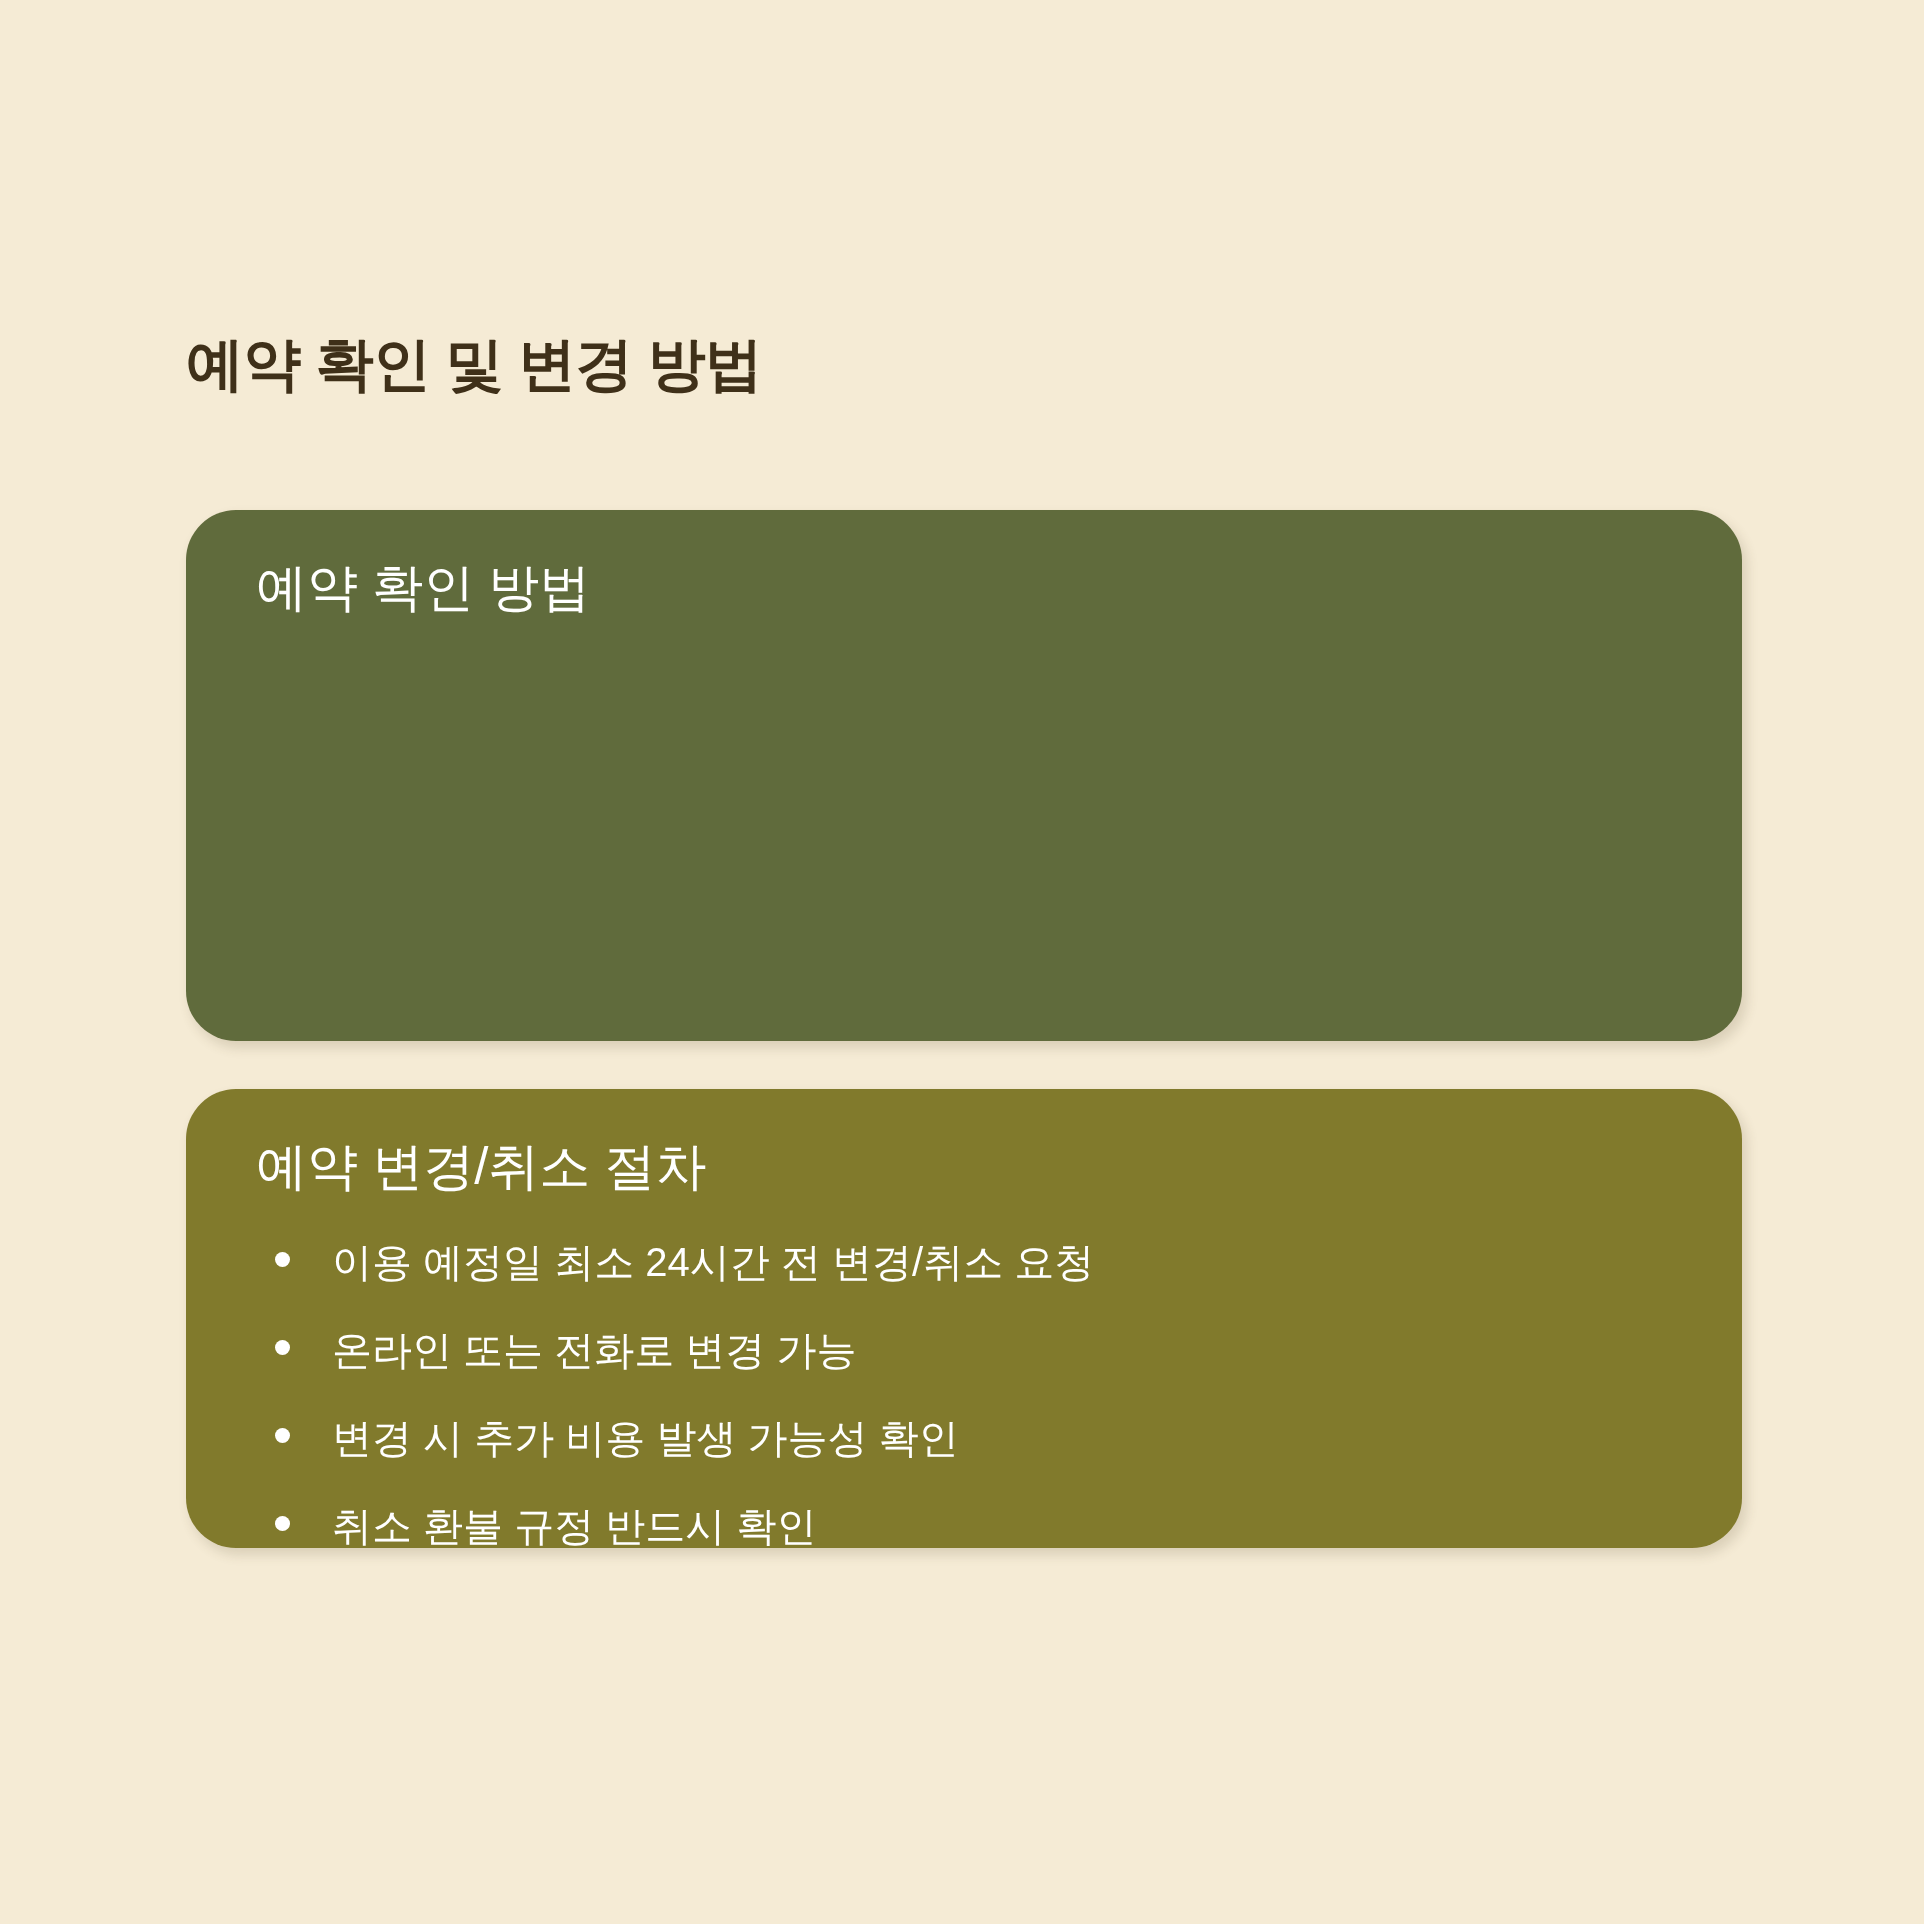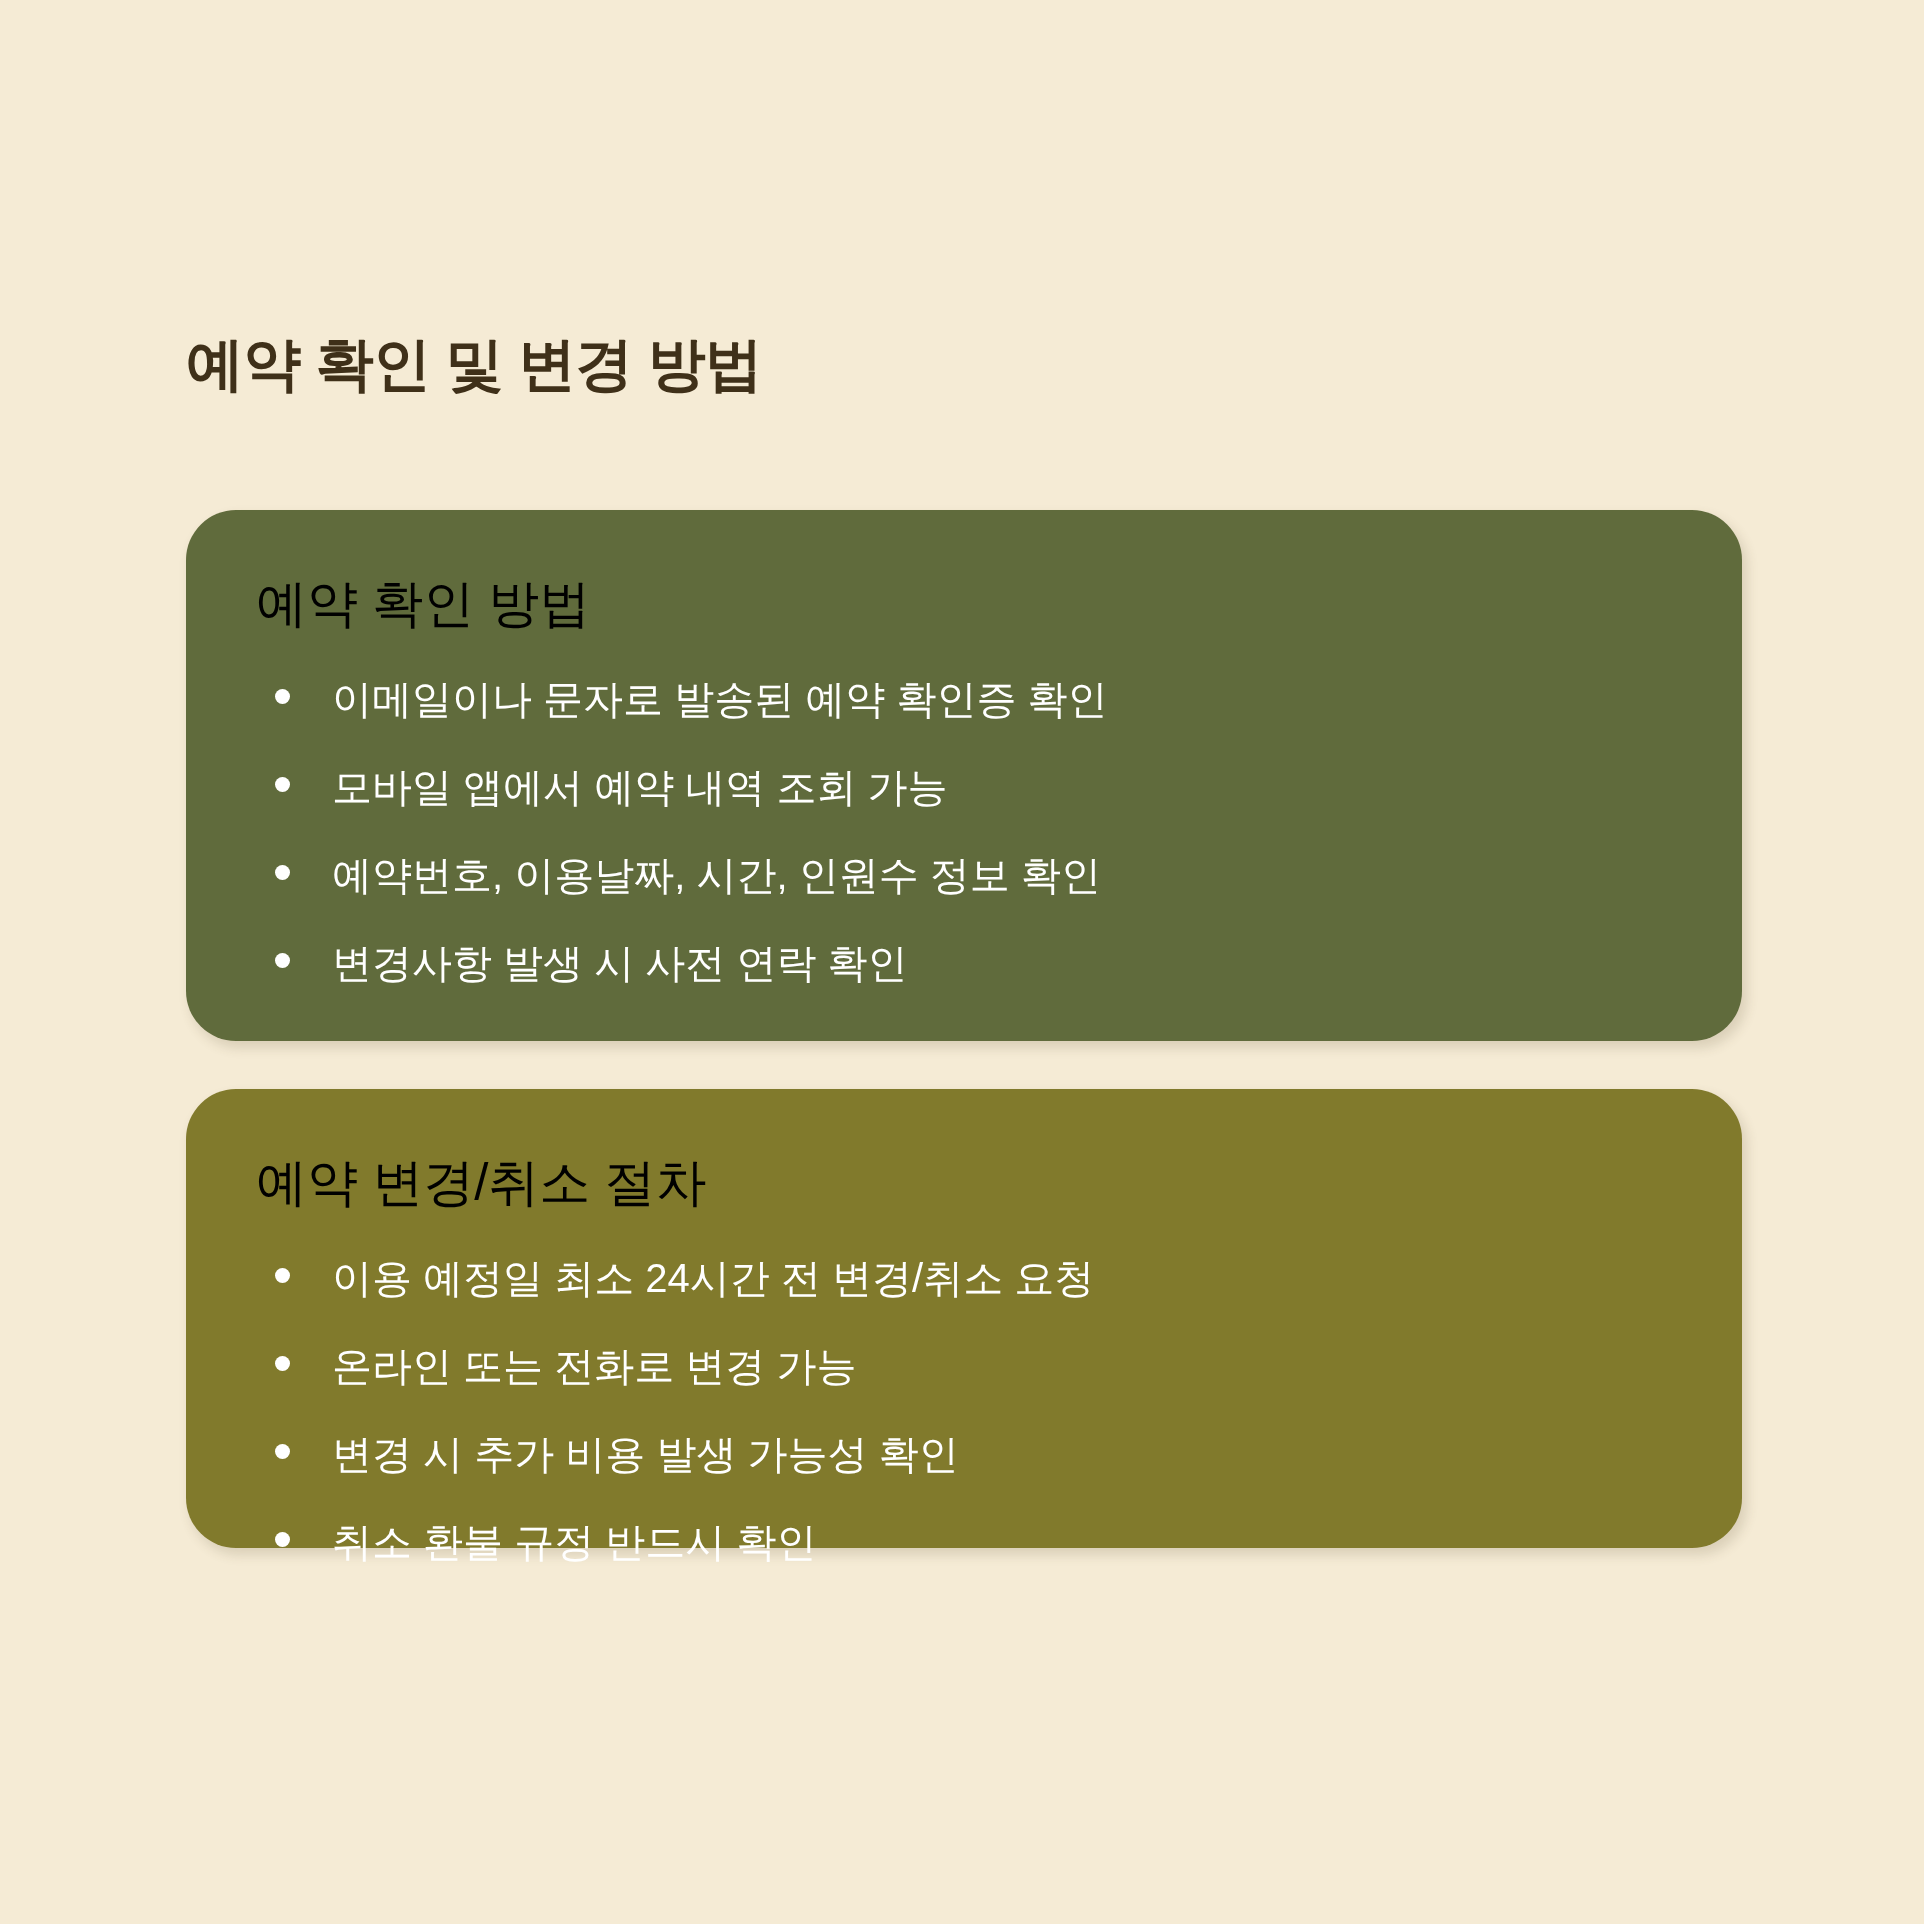--- a/index.html
+++ b/index.html
@@ -55,22 +55,22 @@
   .card-2 {
     top: 1089px;
     height: 459px;
     background: #817a2c;
   }
 
   .card-heading {
     font-size: 51px;
     line-height: 1.2;
     font-weight: 400;
-    color: #000000;
-    margin: 16px 0 21px 19px;
+    color: #ffffff;
+    margin: 0 0 21px 19px;
     white-space: nowrap;
   }
 
   .bullet-list {
     list-style: none;
     margin: 0;
     padding: 0;
   }
 
   .bullet-item {
@@ -101,38 +101,20 @@
 </style>
 </head>
 <body>
 
 <div class="slide">
 
   <h1 class="page-title">예약 확인 및 변경 방법</h1>
 
   <section class="card card-1">
     <h2 class="card-heading">예약 확인 방법</h2>
-    <ul class="bullet-list">
-      <li class="bullet-item">
-        <span class="bullet-dot"></span>
-        <span class="bullet-text">이메일이나 문자로 발송된 예약 확인증 확인</span>
-      </li>
-      <li class="bullet-item">
-        <span class="bullet-dot"></span>
-        <span class="bullet-text">모바일 앱에서 예약 내역 조회 가능</span>
-      </li>
-      <li class="bullet-item">
-        <span class="bullet-dot"></span>
-        <span class="bullet-text">예약번호, 이용날짜, 시간, 인원수 정보 확인</span>
-      </li>
-      <li class="bullet-item">
-        <span class="bullet-dot"></span>
-        <span class="bullet-text">변경사항 발생 시 사전 연락 확인</span>
-      </li>
-    </ul>
   </section>
 
   <section class="card card-2">
     <h2 class="card-heading">예약 변경/취소 절차</h2>
     <ul class="bullet-list">
       <li class="bullet-item">
         <span class="bullet-dot"></span>
         <span class="bullet-text">이용 예정일 최소 24시간 전 변경/취소 요청</span>
       </li>
       <li class="bullet-item">

